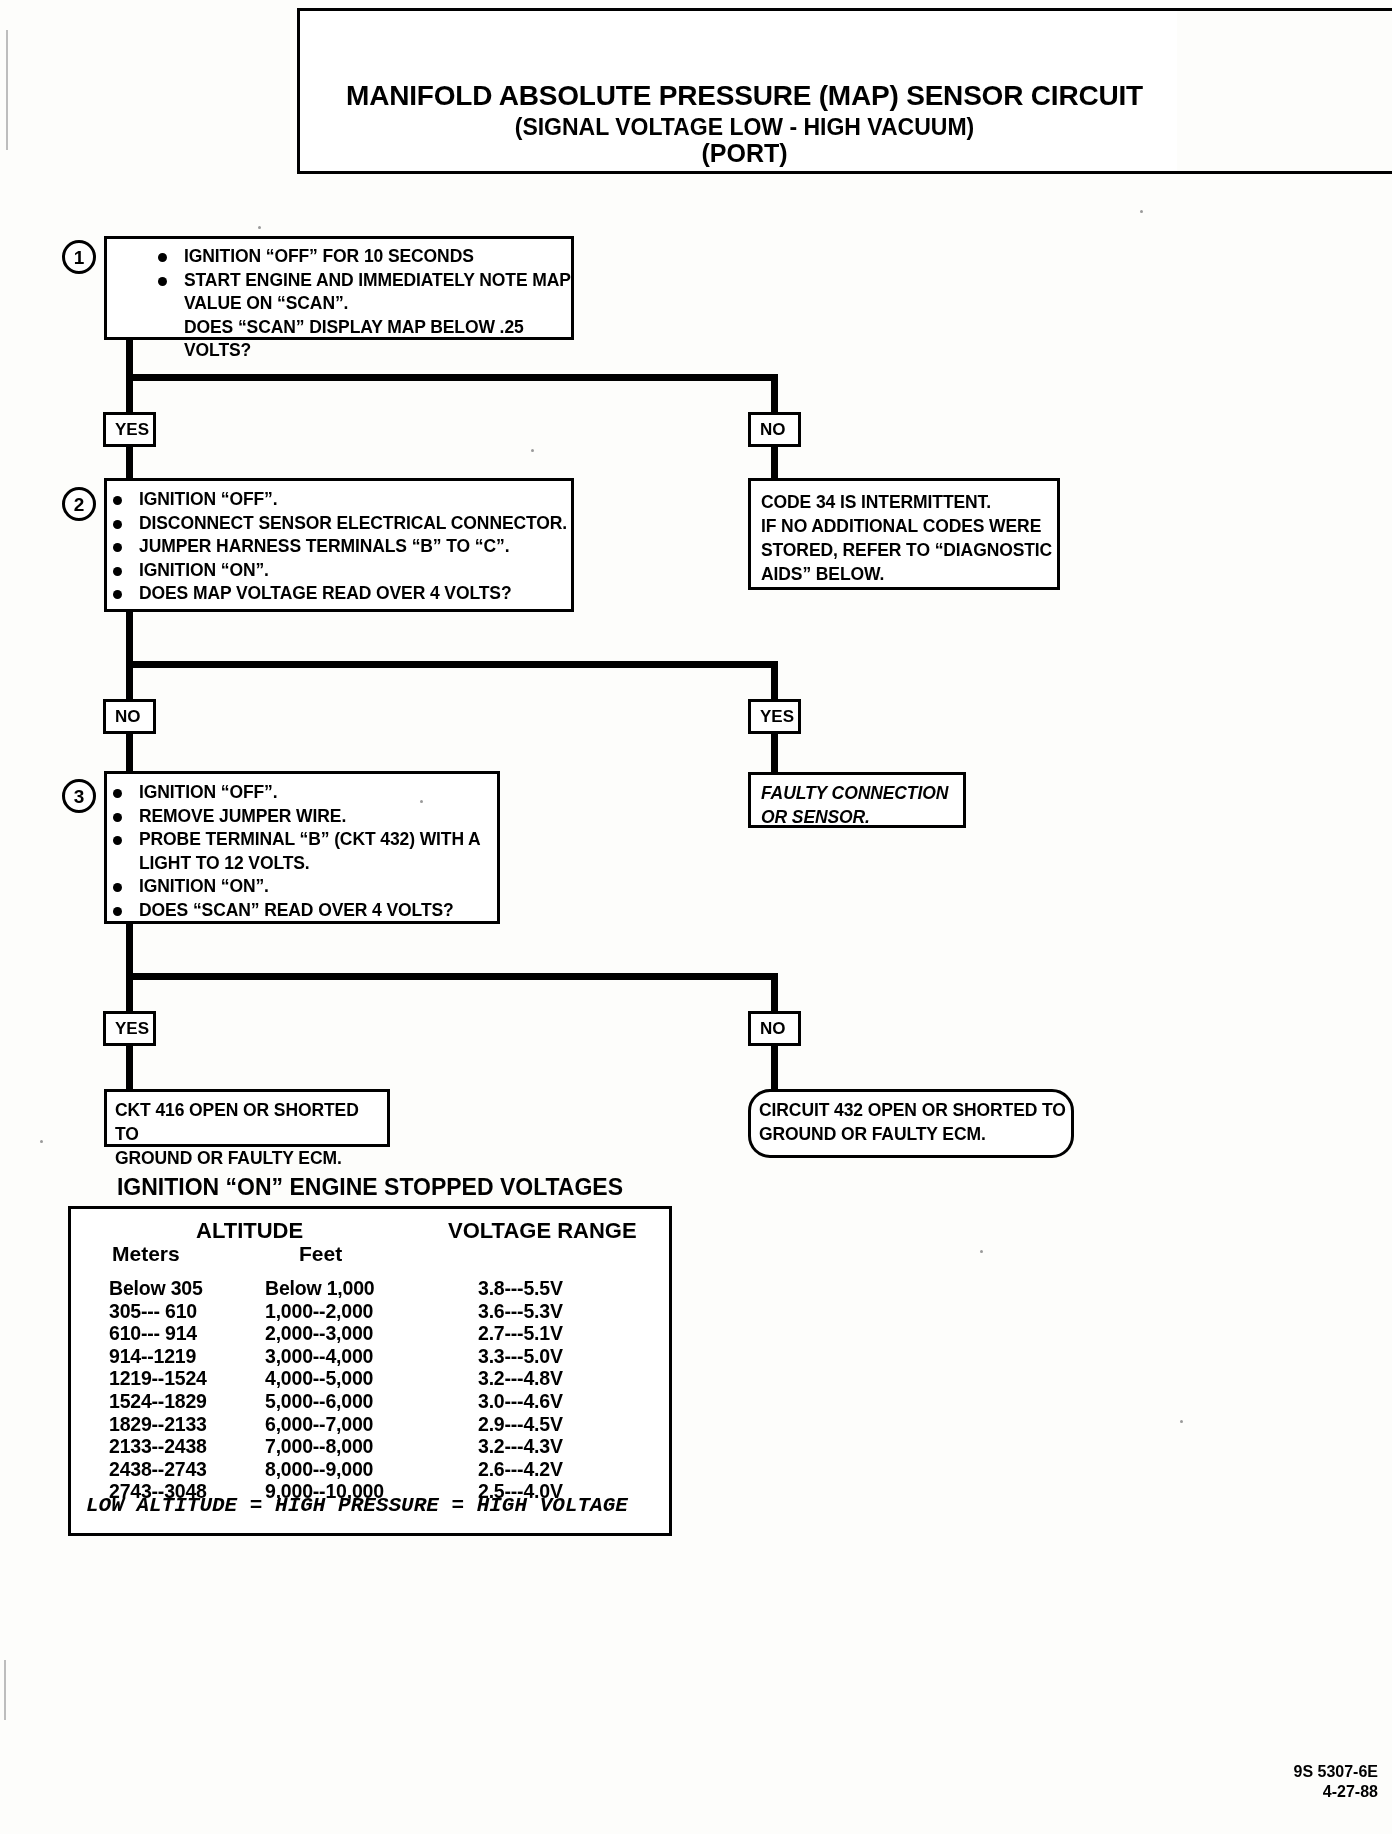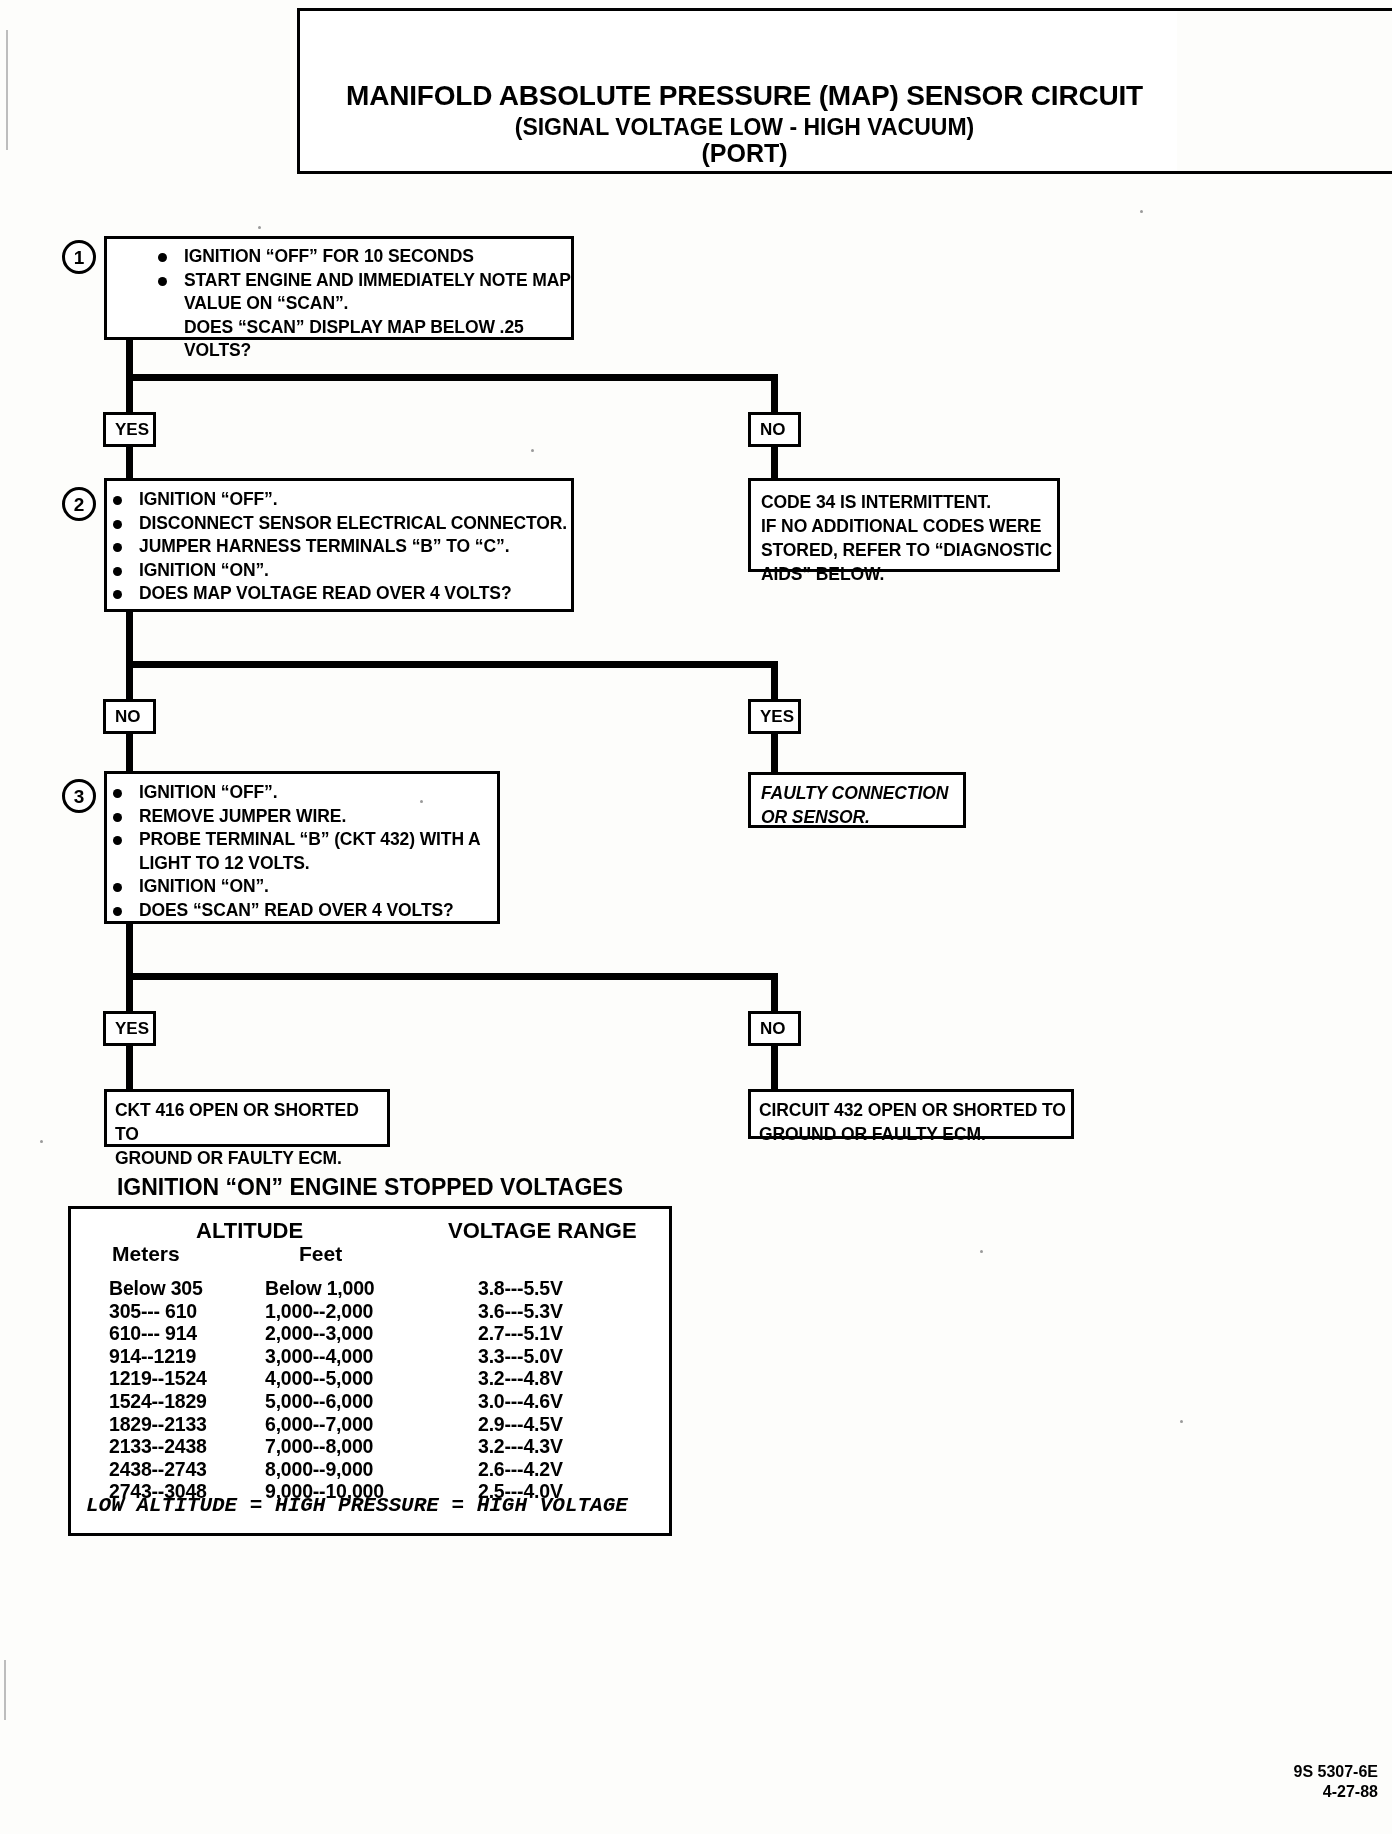--- a/index.html
+++ b/index.html
@@ -141,21 +141,21 @@
   <div class="box" style="left:104px;top:478px;width:470px;height:134px;">
     <ul class="items" style="margin-top:7px;">
       <li><span class="bullet"></span><span>IGNITION “OFF”.</span></li>
       <li><span class="bullet"></span><span>DISCONNECT SENSOR ELECTRICAL CONNECTOR.</span></li>
       <li><span class="bullet"></span><span>JUMPER HARNESS TERMINALS “B” TO “C”.</span></li>
       <li><span class="bullet"></span><span>IGNITION “ON”.</span></li>
       <li><span class="bullet"></span><span>DOES MAP VOLTAGE READ OVER 4 VOLTS?</span></li>
     </ul>
   </div>
 
-  <div class="box" style="left:748px;top:478px;width:312px;height:94px;">
+  <div class="box" style="left:748px;top:478px;width:312px;height:112px;">
     <div class="plain-text" style="padding:9px 0 0 10px;">CODE 34 IS INTERMITTENT.
 IF NO ADDITIONAL CODES WERE
 STORED, REFER TO “DIAGNOSTIC
 AIDS”  BELOW.</div>
   </div>
 
   <div class="line" style="left:126px;top:612px;width:7px;height:52px;"></div>
   <div class="line" style="left:126px;top:661px;width:652px;height:7px;"></div>
   <div class="line" style="left:126px;top:661px;width:7px;height:38px;"></div>
   <div class="line" style="left:771px;top:661px;width:7px;height:38px;"></div>
@@ -191,21 +191,21 @@
   <div class="yn" style="left:103px;top:1011px;width:53px;height:35px;">YES</div>
   <div class="yn" style="left:748px;top:1011px;width:53px;height:35px;">NO</div>
 
   <div class="line" style="left:126px;top:1046px;width:7px;height:45px;"></div>
   <div class="line" style="left:771px;top:1046px;width:7px;height:45px;"></div>
 
   <div class="box" style="left:104px;top:1089px;width:286px;height:58px;">
     <div class="plain-text" style="padding:6px 0 0 8px;">CKT 416 OPEN OR SHORTED TO
 GROUND OR FAULTY ECM.</div>
   </div>
-  <div class="box" style="left:748px;top:1089px;width:326px;height:50px;">
+  <div class="box" style="left:748px;top:1089px;width:326px;height:69px;border-radius:22px;">
     <div class="plain-text" style="padding:6px 0 0 8px;">CIRCUIT 432 OPEN OR SHORTED TO
 GROUND OR FAULTY ECM.</div>
   </div>
 
   <div class="tbl-title">IGNITION “ON” ENGINE STOPPED VOLTAGES</div>
   <div class="tbl-box"></div>
   <div class="tbl-hdr-alt">ALTITUDE</div>
   <div class="tbl-hdr-vr">VOLTAGE RANGE</div>
   <div class="tbl-hdr-m">Meters</div>
   <div class="tbl-hdr-f">Feet</div>

